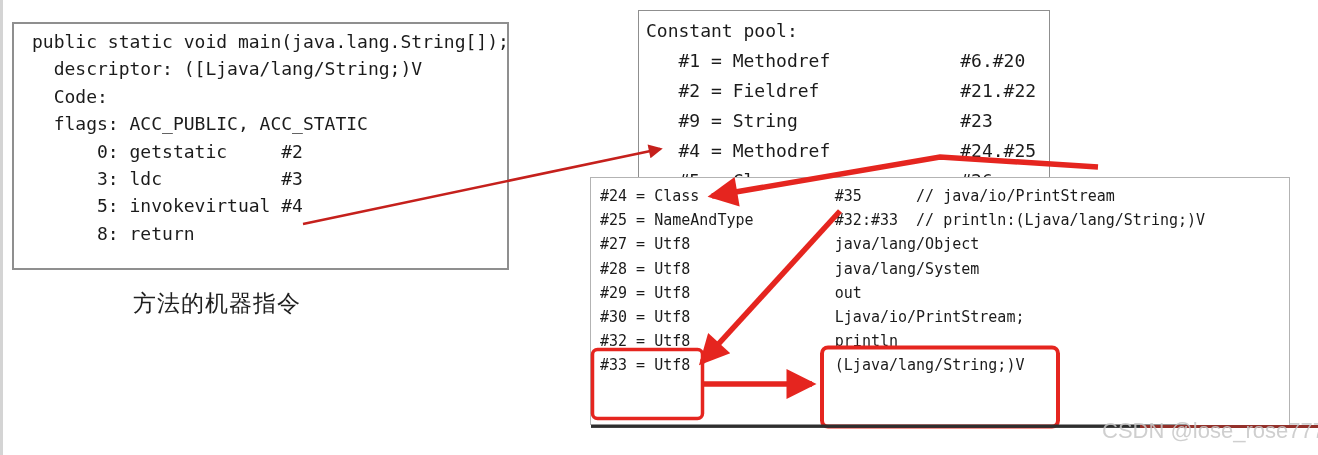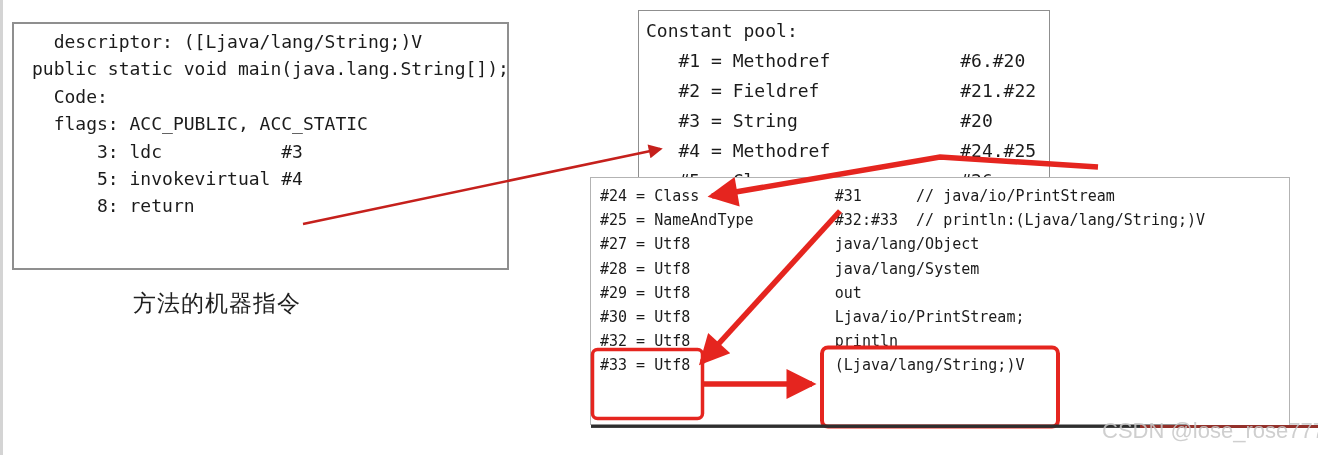--- a/index.html
+++ b/index.html
@@ -43,42 +43,43 @@
   }
 </style>
 </head>
 <body>
 
 <div class="canvas">
 
   <div class="edge-strip"></div>
 
   <div class="code-box" id="left-box">
+    <div class="cl">public static void main(java.lang.String[]);</div>
     <div class="cl">  descriptor: ([Ljava/lang/String;)V</div>
-    <div class="cl">public static void main(java.lang.String[]);</div>
     <div class="cl">  Code:</div>
     <div class="cl">  flags: ACC_PUBLIC, ACC_STATIC</div>
+    <div class="cl">      0: getstatic     #2</div>
     <div class="cl">      3: ldc           #3</div>
     <div class="cl">      5: invokevirtual #4</div>
     <div class="cl">      8: return</div>
   </div>
 
   <div class="caption">方法的机器指令</div>
 
   <div class="code-box" id="pool-box">
     <div class="cl">Constant pool:</div>
     <div class="cl">   #1 = Methodref            #6.#20</div>
     <div class="cl">   #2 = Fieldref             #21.#22</div>
-    <div class="cl">   #3 = String               #20</div>
+    <div class="cl">   #9 = String               #23</div>
     <div class="cl">   #4 = Methodref            #24.#25</div>
     <div class="cl">   #5 = Class                #26</div>
   </div>
 
   <div class="code-box" id="detail-box">
-    <div class="cl">#24 = Class               #31      // java/io/PrintStream</div>
+    <div class="cl">#24 = Class               #35      // java/io/PrintStream</div>
     <div class="cl">#25 = NameAndType         #32:#33  // println:(Ljava/lang/String;)V</div>
     <div class="cl">#27 = Utf8                java/lang/Object</div>
     <div class="cl">#28 = Utf8                java/lang/System</div>
     <div class="cl">#29 = Utf8                out</div>
     <div class="cl">#30 = Utf8                Ljava/io/PrintStream;</div>
     <div class="cl">#32 = Utf8                println</div>
     <div class="cl">#33 = Utf8                (Ljava/lang/String;)V</div>
   </div>
 
   <svg class="overlay" width="1318" height="455" viewBox="0 0 1318 455">

